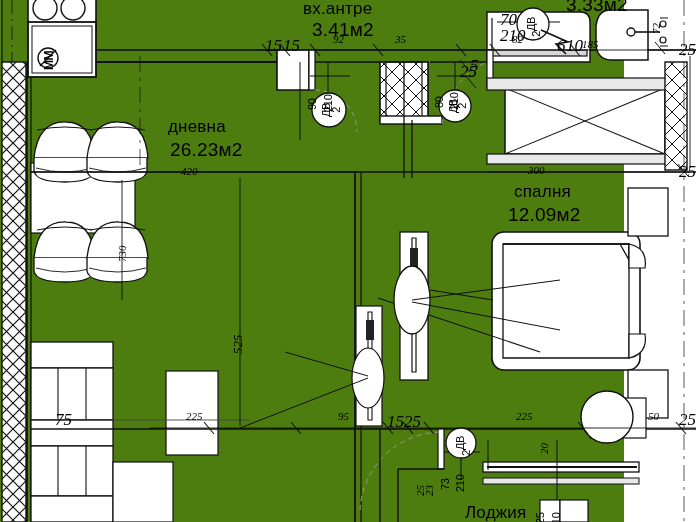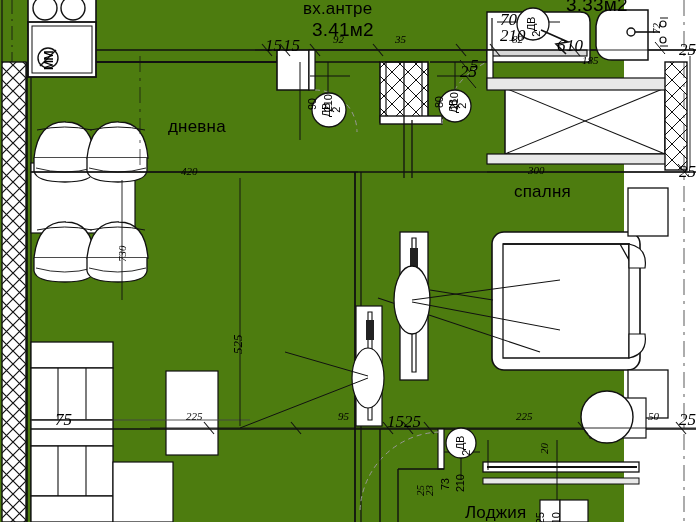--- a/index.html
+++ b/index.html
@@ -255,37 +255,39 @@
     <circle cx="461" cy="443" r="15" stroke-width="1.3" fill="#fff"></circle>
     <line x1="557" y1="440" x2="557" y2="500" stroke-width="1"></line>
     <line x1="488" y1="470" x2="488" y2="440" stroke-width="1"></line>
   </g>
 </svg>
 
 <div class="lbl room-name" style="left:303px;top:-1px;">вх.антре</div>
 <div class="lbl room-area" style="left:312px;top:19px;">3.41м2</div>
 
 <div class="lbl room-name" style="left:168px;top:117px;">дневна</div>
+<div class="lbl room-area" style="left:170px;top:139px;">26.23м2</div>
 
 <div class="lbl room-name" style="left:514px;top:182px;">спалня</div>
+<div class="lbl room-area" style="left:508px;top:204px;">12.09м2</div>
 
 <div class="lbl room-area" style="left:566px;top:-6px;">3.33м2</div>
 
 <div class="lbl room-name" style="left:465px;top:503px;">Лоджия</div>
 
 <div class="lbl fxt" style="left:56px;top:56px;">ММ</div>
 
 <div class="lbl dim-sm" style="left:265px;top:36px;">15</div>
 <div class="lbl dim-sm" style="left:283px;top:36px;">15</div>
 <div class="lbl dim" style="left:333px;top:33px;">92</div>
 <div class="lbl dim" style="left:395px;top:33px;">35</div>
 <div class="lbl dim" style="left:512px;top:33px;">82</div>
 <div class="lbl dim-sm" style="left:557px;top:36px;">6</div>
 <div class="lbl dim-sm" style="left:566px;top:36px;">10</div>
-<div class="lbl dim" style="left:582px;top:54px;">185</div>
+<div class="lbl dim" style="left:582px;top:38px;">185</div>
 
 <div class="lbl dim" style="left:181px;top:165px;">420</div>
 <div class="lbl dim" style="left:528px;top:164px;">300</div>
 
 <div class="lbl dim-v" style="left:246px;top:338px;">525</div>
 <div class="lbl dim-vs" style="left:128px;top:250px;">730</div>
 <div class="lbl dim-vs" style="left:662px;top:22px;">72</div>
 
 <div class="lbl dim" style="left:186px;top:410px;">225</div>
 <div class="lbl dim" style="left:338px;top:410px;">95</div>

